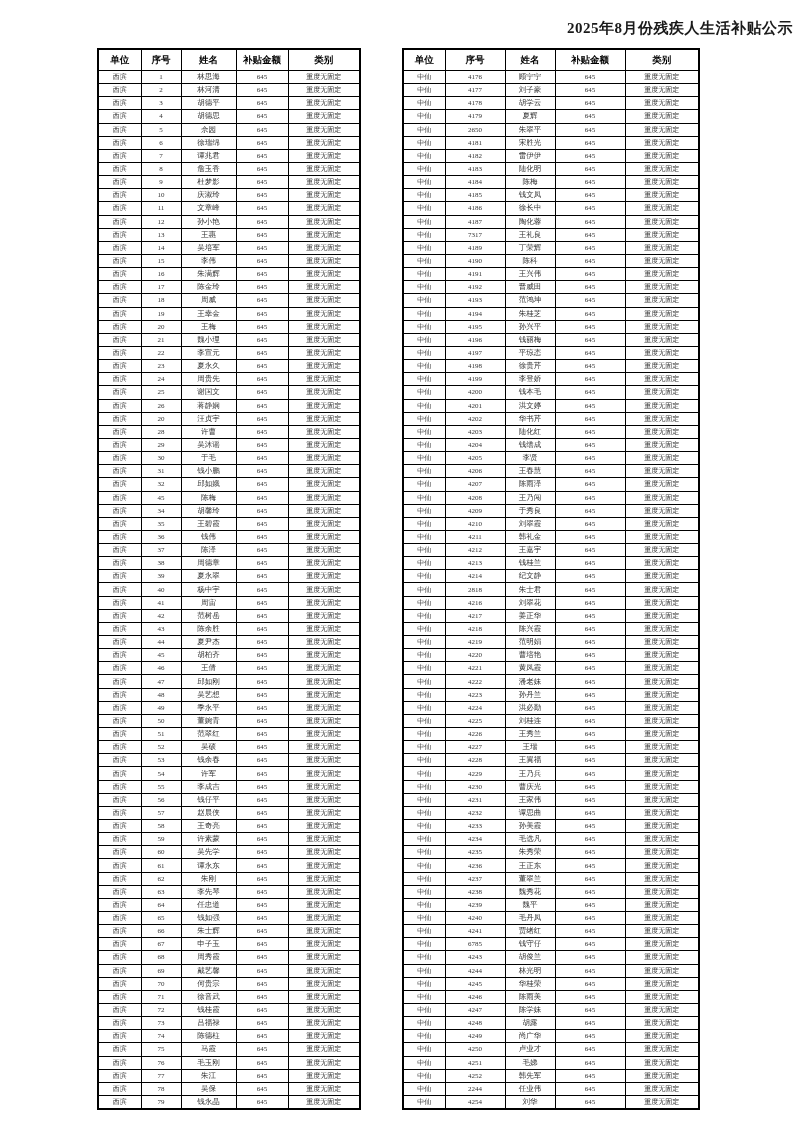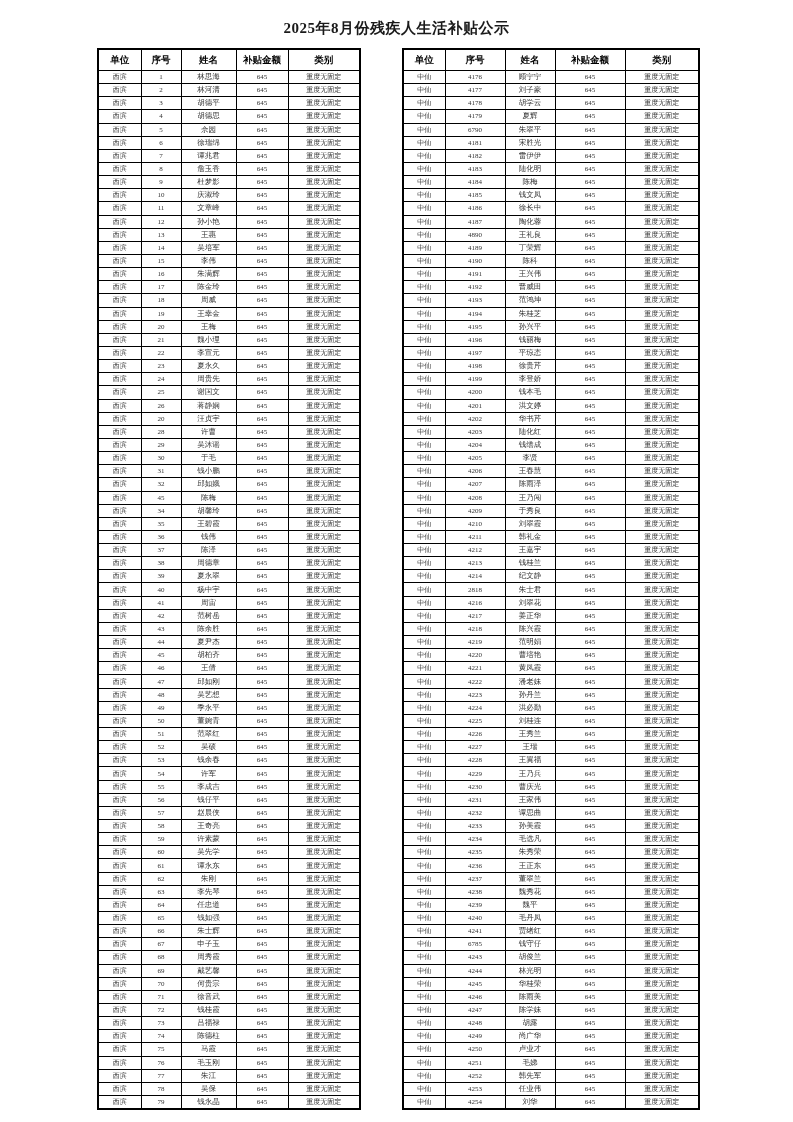--- a/index.html
+++ b/index.html
@@ -12,21 +12,21 @@
     height: 1122px;
     position: relative;
     font-family: "Liberation Serif", "DejaVu Serif", serif;
     overflow: hidden;
   }
   .page-title {
     position: absolute;
     top: 19px;
     left: 0;
     width: 100%;
-    text-align: center;
+    text-align: right;
     font-size: 15px;
     font-weight: bold;
     color: #1a1a1a;
     letter-spacing: 0.5px;
   }
   table.notice-table {
     position: absolute;
     top: 48px;
     border-collapse: collapse;
     table-layout: fixed;
@@ -676,21 +676,21 @@
       </tr>
       <tr>
         <td class="unit-cell">中仙</td>
         <td class="serial-cell">4179</td>
         <td class="name-cell">夏辉</td>
         <td class="amount-cell">645</td>
         <td class="category-cell">重度无固定</td>
       </tr>
       <tr>
         <td class="unit-cell">中仙</td>
-        <td class="serial-cell">6790</td>
+        <td class="serial-cell">2650</td>
         <td class="name-cell">朱翠平</td>
         <td class="amount-cell">645</td>
         <td class="category-cell">重度无固定</td>
       </tr>
       <tr>
         <td class="unit-cell">中仙</td>
         <td class="serial-cell">4181</td>
         <td class="name-cell">宋胜光</td>
         <td class="amount-cell">645</td>
         <td class="category-cell">重度无固定</td>
@@ -732,21 +732,21 @@
       </tr>
       <tr>
         <td class="unit-cell">中仙</td>
         <td class="serial-cell">4187</td>
         <td class="name-cell">陶化蓉</td>
         <td class="amount-cell">645</td>
         <td class="category-cell">重度无固定</td>
       </tr>
       <tr>
         <td class="unit-cell">中仙</td>
-        <td class="serial-cell">4890</td>
+        <td class="serial-cell">7317</td>
         <td class="name-cell">王礼良</td>
         <td class="amount-cell">645</td>
         <td class="category-cell">重度无固定</td>
       </tr>
       <tr>
         <td class="unit-cell">中仙</td>
         <td class="serial-cell">4189</td>
         <td class="name-cell">丁荣辉</td>
         <td class="amount-cell">645</td>
         <td class="category-cell">重度无固定</td>
@@ -1187,21 +1187,21 @@
       </tr>
       <tr>
         <td class="unit-cell">中仙</td>
         <td class="serial-cell">4252</td>
         <td class="name-cell">韩先军</td>
         <td class="amount-cell">645</td>
         <td class="category-cell">重度无固定</td>
       </tr>
       <tr>
         <td class="unit-cell">中仙</td>
-        <td class="serial-cell">4253</td>
+        <td class="serial-cell">2244</td>
         <td class="name-cell">任业伟</td>
         <td class="amount-cell">645</td>
         <td class="category-cell">重度无固定</td>
       </tr>
       <tr>
         <td class="unit-cell">中仙</td>
         <td class="serial-cell">4254</td>
         <td class="name-cell">刘华</td>
         <td class="amount-cell">645</td>
         <td class="category-cell">重度无固定</td>

